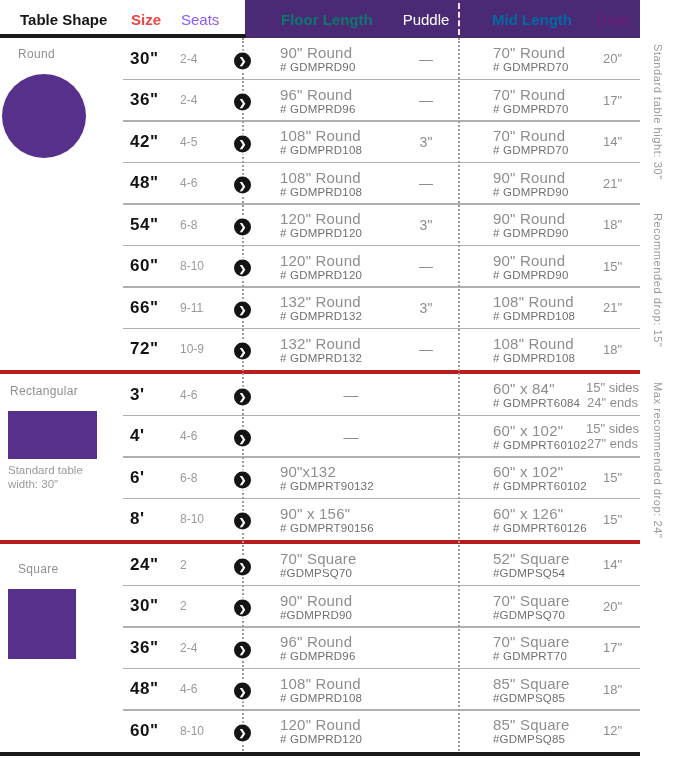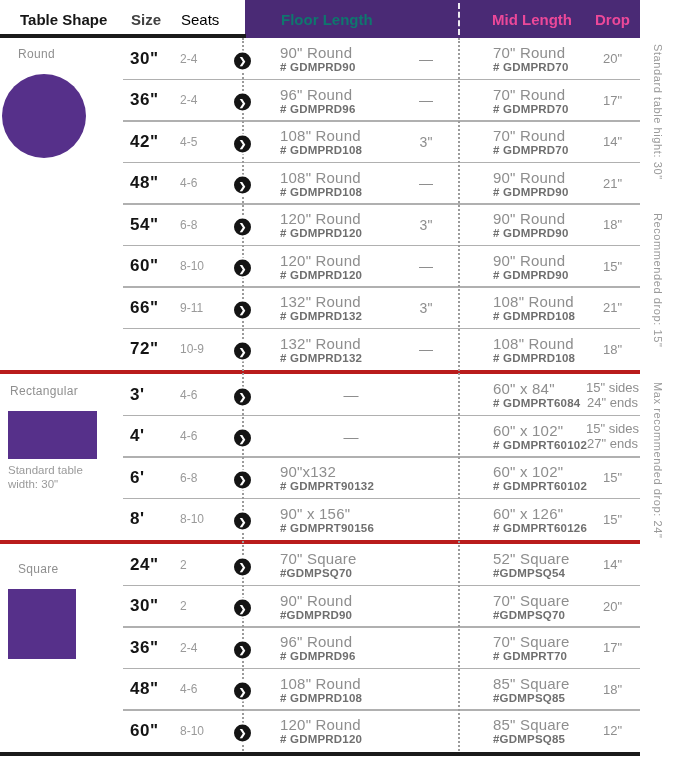--- a/index.html
+++ b/index.html
@@ -8,26 +8,26 @@
 
   #sheet { position:absolute; left:0; top:0; width:679px; height:759px; background:#fff; }
   #table { position:absolute; left:0; top:0; width:640px; }
 
   
   .head-row { position:relative; height:38px; }
   .head-band { position:absolute; left:245px; top:0; right:0; bottom:0; background:#4a2a75; }
   .head-underline { position:absolute; left:0; bottom:0; width:246px; height:4px; background:#1a1a1a; }
   .hl { position:absolute; top:0; height:38px; display:flex; align-items:center; font-size:15px; }
   .hl-shape { left:20px; font-weight:bold; color:#161616; }
-  .hl-size  { left:131px; font-weight:bold; color:#404040; }
-  .hl-seats { left:181px; color:#000000; }
+  .hl-size  { left:131px; font-weight:bold; color:#ef4444; }
+  .hl-seats { left:181px; color:#8b5cf6; }
   .hl-floor { left:281px; font-weight:bold; color:#0f766e; z-index:2; }
   .hl-puddle{ left:393px; width:66px; justify-content:center; color:#fff; z-index:2; }
-  .hl-mid   { left:492px; font-weight:bold; color:#ec4899; z-index:2; }
-  .hl-drop  { left:585px; width:55px; justify-content:center; color:#ec4899; z-index:2;font-weight:bold; }
+  .hl-mid   { left:492px; font-weight:bold; color:#0369a1; z-index:2; }
+  .hl-drop  { left:585px; width:55px; justify-content:center; color:#701a75; z-index:2; }
 
   
   .vline { position:absolute; width:0; border-left:2px dotted #9b9b9b; z-index:1; }
   #vline1 { left:242px; top:38px; height:713px; }
   #vline2 { left:458px; top:38px; height:713px; }
   #vline2-band { position:absolute; left:458px; top:3px; height:32px; width:0; border-left:2px dashed rgba(255,255,255,.9); z-index:3; }
 
   
   .section { position:relative; }
   .section + .section { border-top:4px solid #b91c1c; }
@@ -48,21 +48,21 @@
 
   .c-pad { width:130px; flex:none; }
   .c-size { width:50px; flex:none; font-weight:bold; font-size:17px; color:#141414; letter-spacing:.5px; }
   .c-seats { width:63px; flex:none; font-size:12px; color:#9a9a9a; }
   .c-floor { width:150px; flex:none; padding-left:37px; }
   .c-puddle { width:66px; flex:none; text-align:center; font-size:14px; color:#8e8e8e; }
   .c-dash2 { width:216px; flex:none; text-align:center; font-size:15px; color:#8e8e8e; }
   .c-mid { width:126px; flex:none; padding-left:34px; }
   .c-drop { flex:1; text-align:center; font-size:13px; color:#8e8e8e; line-height:15px; }
   .val { font-size:15px; color:#8e8e8e; letter-spacing:.2px; white-space:nowrap; }
-  .pn { font-size:11.5px; font-weight:bold; color:#6f6f6f; letter-spacing:.2px; white-space:nowrap; }
+  .pn { font-size:11.5px; font-weight:normal; color:#6f6f6f; letter-spacing:.2px; white-space:nowrap; }
 
   .arrow { position:absolute; left:234px; top:55%; transform:translateY(-50%); width:17px; height:17px;
            border-radius:50%; background:#141414; color:#fff; display:flex; align-items:center; justify-content:center;
            font-size:9px; font-weight:bold; z-index:2; box-shadow:0 0 0 2px #fff; }
 
   
   #side-note { position:absolute; left:652px; top:44px; height:712px; writing-mode:vertical-rl;
                font-size:11px; color:#9a9a9a; letter-spacing:.6px; white-space:nowrap; }
   #side-note span { display:inline-block; margin-bottom:30px; }
 </style>
@@ -72,20 +72,21 @@
 <div id="sheet">
   <div id="table">
 
     <div class="head-row">
       <div class="head-band"></div>
       <div class="head-underline"></div>
       <div class="hl hl-shape">Table Shape</div>
       <div class="hl hl-size">Size</div>
       <div class="hl hl-seats">Seats</div>
       <div class="hl hl-floor">Floor Length</div>
+      <div class="hl hl-puddle">Puddle</div>
       <div class="hl hl-mid">Mid Length</div>
       <div class="hl hl-drop">Drop</div>
       <div id="vline2-band"></div>
     </div>
 
     <div id="sections">
         <div class="section sec-round">
           <div class="shape-label">Round</div>
           <div class="shape-swatch"></div>
           <div class="row">

